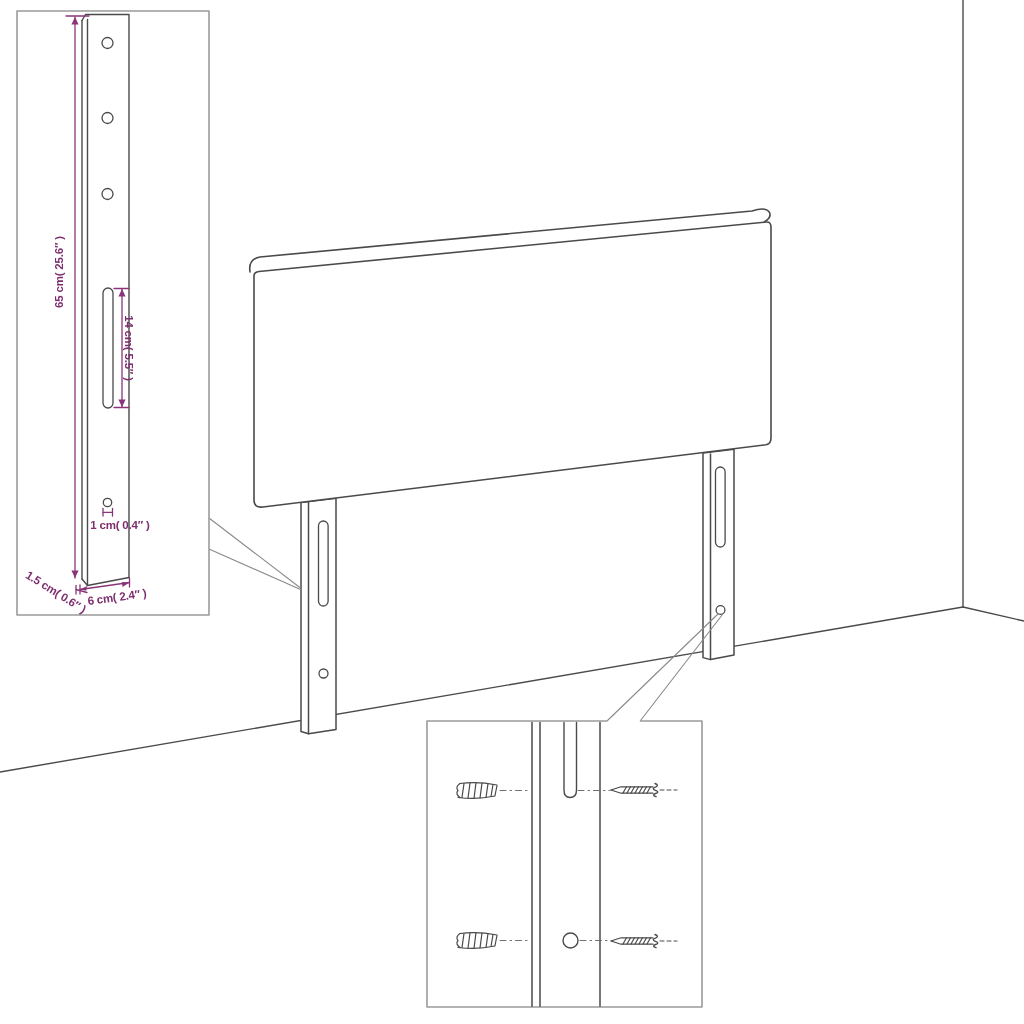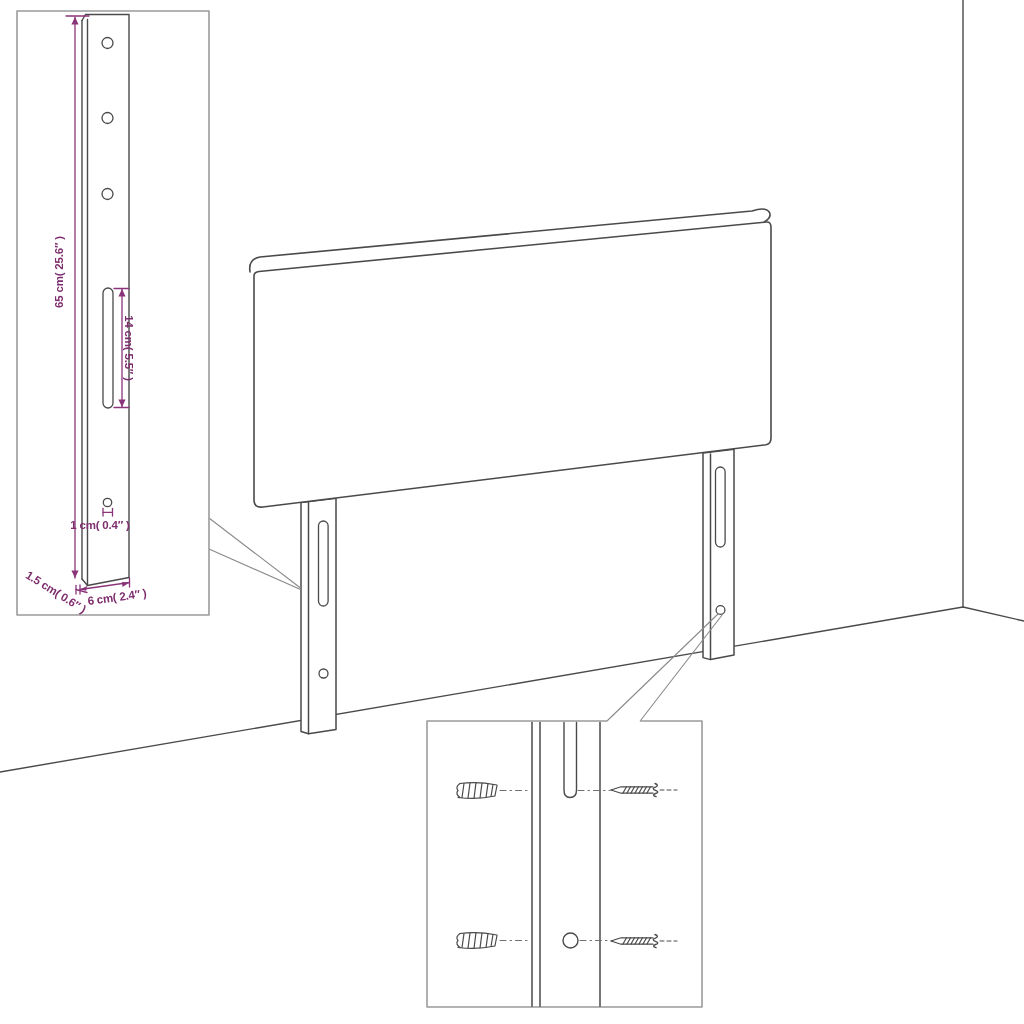--- a/index.html
+++ b/index.html
@@ -159,17 +159,17 @@
         <path d="M500,790.5 L531,790.5"></path>
         <path d="M578,790.5 L610,790.5"></path>
         <path d="M500,940.5 L531,940.5"></path>
         <path d="M580,940.5 L610,940.5"></path>
       </g>
     </g>
   </svg>
 
   <span class="dim-label rot-ccw" style="left:59px;top:272px;">65 cm( 25.6″ )</span>
   <span class="dim-label rot-cw" style="left:129px;top:348px;">14 cm( 5.5″ )</span>
-  <span class="dim-label rot-0" style="left:100px;top:525px;">1 cm( 0.4″ )</span>
+  <span class="dim-label rot-0" style="left:120px;top:525px;">1 cm( 0.4″ )</span>
   <span class="dim-label rot-32" style="left:56px;top:592px;">1.5 cm( 0.6″ )</span>
   <span class="dim-label rot-m8" style="left:117px;top:597px;">6 cm( 2.4″ )</span>
 
 </div>
 
 </body></html>

